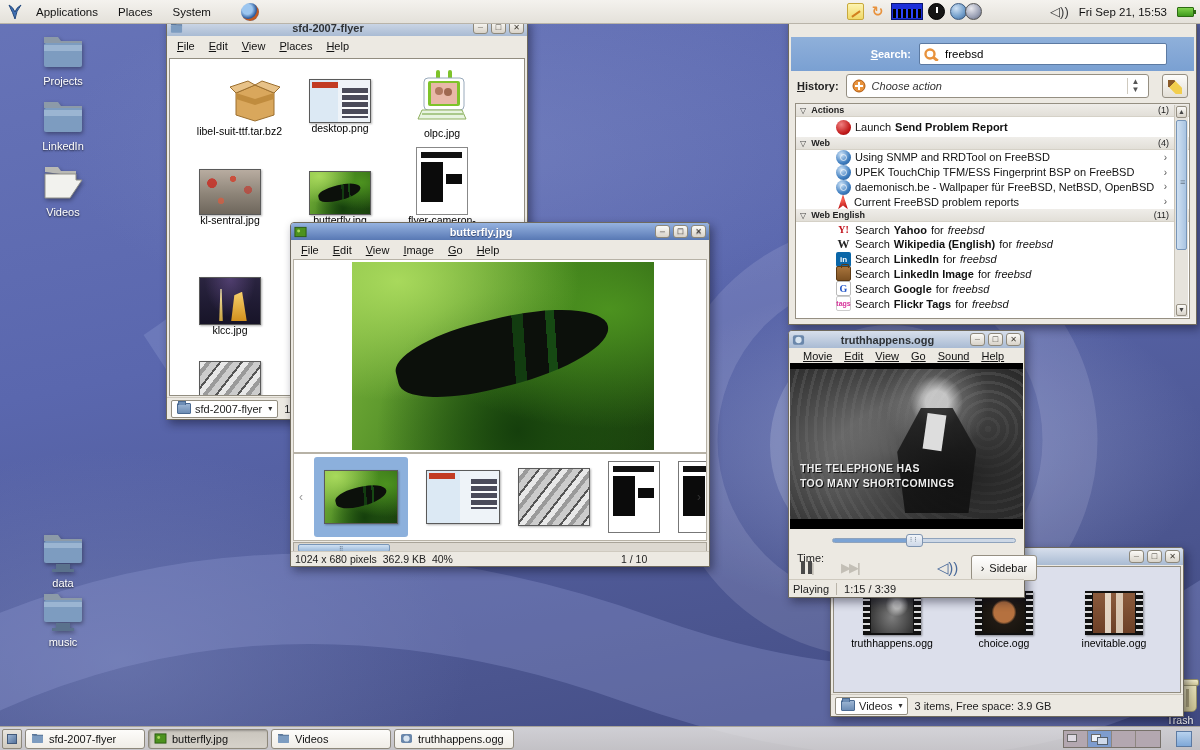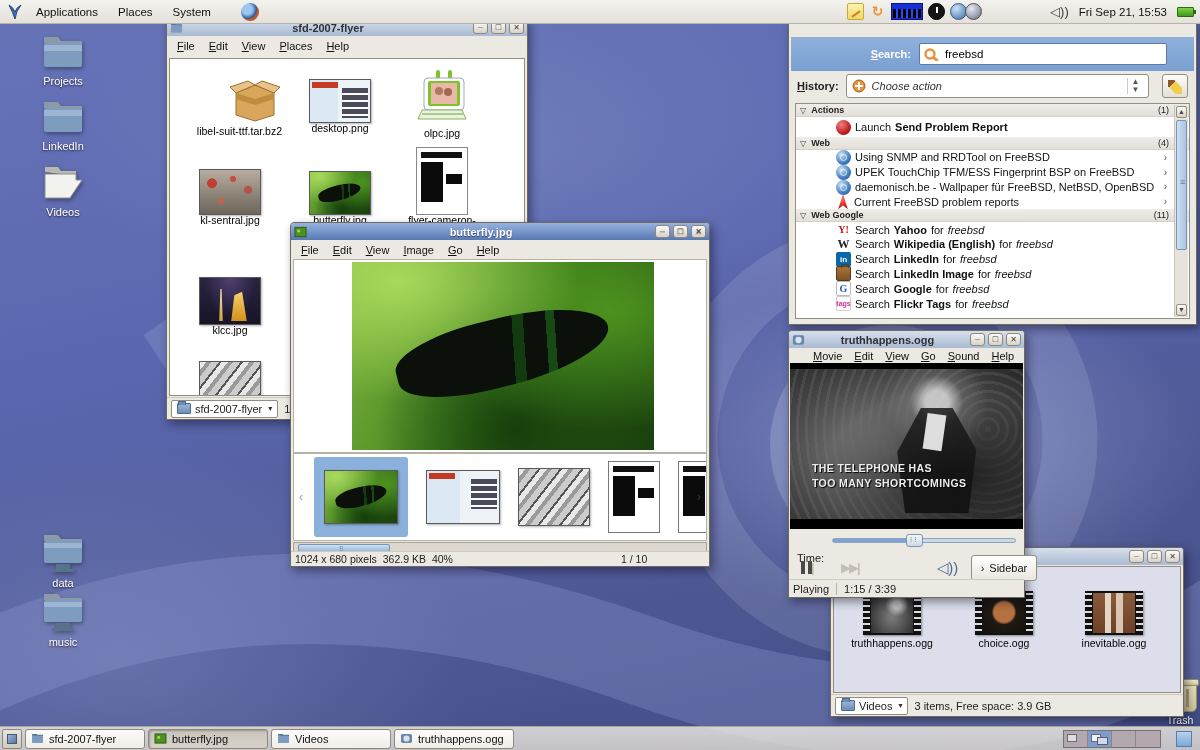--- a/index.html
+++ b/index.html
@@ -175,34 +175,34 @@
   .ic-google { background:#fff; border:1px solid #bbb; color:#2255c8; font-size:10px; font-family:"Liberation Serif",serif; }
   .ic-flickr { background:#fff; border:1px solid #ccc; color:#d6329a; font-size:7px; }
   .ds-scroll { position:absolute; right:1px; top:1px; bottom:1px; width:14px; background:#e6e3dc; border-left:1px solid #cac5ba; }
   .ds-scroll .up, .ds-scroll .dn { position:absolute; left:1px; right:1px; height:12px; background:linear-gradient(#fbfaf7,#d8d3c9); border:1px solid #958f82; border-radius:2px; font-size:7px; text-align:center; line-height:10px; color:#444; }
   .ds-scroll .up { top:1px; } .ds-scroll .dn { bottom:1px; }
   .ds-scroll .sthumb { position:absolute; left:1px; right:1px; top:15px; height:130px; background:linear-gradient(90deg,#cfe0f2,#a9c4e2); border:1px solid #7795b8; border-radius:2px; }
   .ds-scroll .sthumb:after { content:"≡"; position:absolute; left:3px; top:56px; color:#678; font-size:9px; }
 
   
   #totem { left:788px; top:330px; width:237px; height:268px; z-index:16; }
-  #totem .menubar { padding:0 18px; }
+  #totem .menubar { padding:0 8px;text-decoration:underline; }
   #totem .menu-item { padding:2px 6px; }
   .video-area { position:absolute; left:1px; right:1px; top:32px; height:166px; background:#000; }
   .movie-frame { position:absolute; left:0; right:0; top:6px; bottom:10px;
      background:
        radial-gradient(circle at 63% 22%, rgba(235,235,235,.75) 0 6%, rgba(160,160,160,.25) 14%, transparent 28%),
        radial-gradient(ellipse at 70% 70%, rgba(20,20,20,.9), transparent 55%),
        repeating-radial-gradient(circle at 85% 40%, rgba(120,120,120,.25) 0 3px, transparent 3px 9px),
        radial-gradient(ellipse at 45% 55%, #8a8a8a, #4a4a4a 60%, #262626);
   }
   .movie-frame .fig { position:absolute; left:46%; top:26%; width:34%; height:70%;
      background:linear-gradient(180deg,#1a1a1a,#0e0e0e); clip-path:polygon(30% 0, 70% 0, 100% 40%, 90% 100%, 10% 100%, 0 42%); opacity:.85; }
   .movie-frame .shirt { position:absolute; left:58%; top:30%; width:8%; height:24%; background:#ddd; transform:rotate(8deg); }
-  .subtitle { position:absolute; left:22px; top:98px; color:#ededed; font-weight:bold; font-size:10.5px; letter-spacing:.4px; line-height:15px; text-shadow:1px 1px 1px #000; }
+  .subtitle { position:absolute; left:10px; top:98px; color:#ededed; font-weight:bold; font-size:10.5px; letter-spacing:.4px; line-height:15px; text-shadow:1px 1px 1px #000; }
   .time-row { position:absolute; left:0; right:0; top:198px; height:22px; display:flex; align-items:center; padding:0 8px; gap:8px; }
   .time-row label { color:#222;margin-top:36px; }
   .slider { flex:1; height:5px; border-radius:3px; background:linear-gradient(90deg,#7ba3d4 0 42%, #cdd8e6 42%); border:1px solid #8fa3bc; position:relative; }
   .slider .knob { position:absolute; left:40%; top:-5px; width:17px; height:13px; background:linear-gradient(#f2f5f9,#cdd8e8); border:1px solid #7e94b0; border-radius:3px; }
   .slider .knob:after { content:"⠇⠇"; font-size:6px; color:#678; position:absolute; left:3px; top:1px; }
   .controls { position:absolute; left:0; right:0; top:222px; height:30px; display:flex; align-items:center; padding:0 8px; gap:14px; }
   .ctl { width:20px; height:18px; position:relative; }
   .ic-pause:before, .ic-pause:after { content:""; position:absolute; top:2px; width:4px; height:13px; background:#4a4a4a; }
   .ic-pause:before { left:4px; } .ic-pause:after { left:11px; }
   .ic-prev, .ic-next { color:#c3bfb6; font-size:13px; line-height:18px; font-weight:bold; letter-spacing:-2px; }
@@ -448,21 +448,21 @@
       <span>daemonisch.be - Wallpaper für FreeBSD, NetBSD, OpenBSD</span>
       <span class="chev">›</span>
     </div>
     <div class="ds-row h15">
       <span class="ds-ic ic-daemon"></span>
       <span>Current FreeBSD problem reports</span>
       <span class="chev">›</span>
     </div>
     <div class="ds-hdr">
       <span class="tri">▽</span>
-      <span>Web Google</span>
+      <span>Web English</span>
       <span class="cnt">(11)</span>
     </div>
     <div class="ds-row h15">
       <span class="ds-ic ic-yahoo">Y!</span>
       <span>Search</span>
       <b>Yahoo</b>
       <span>for</span>
       <span class="italic">freebsd</span>
     </div>
     <div class="ds-row h15">

